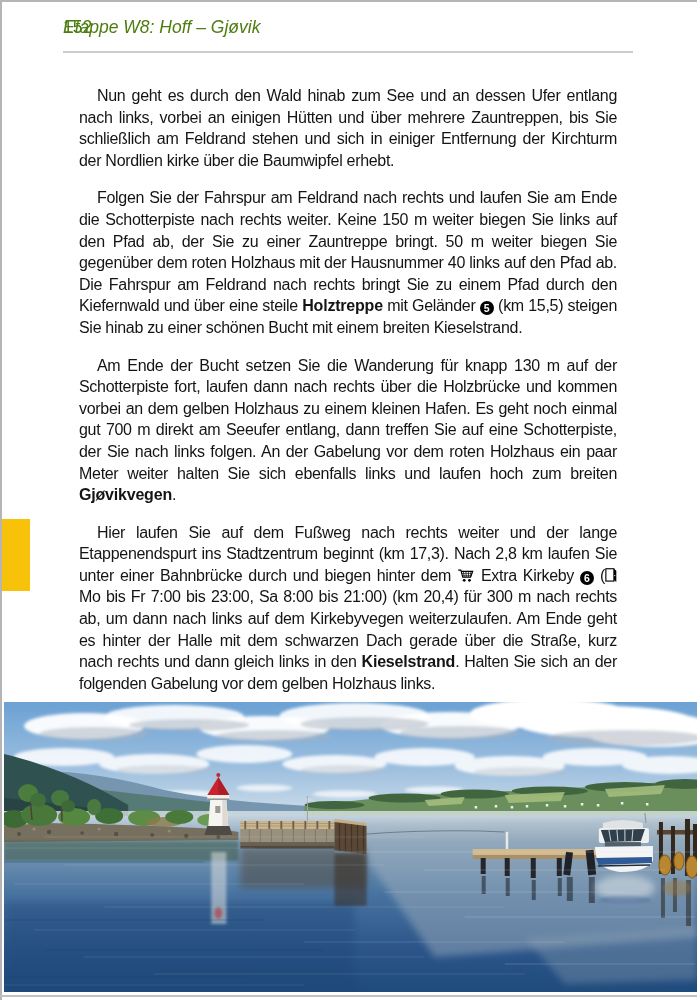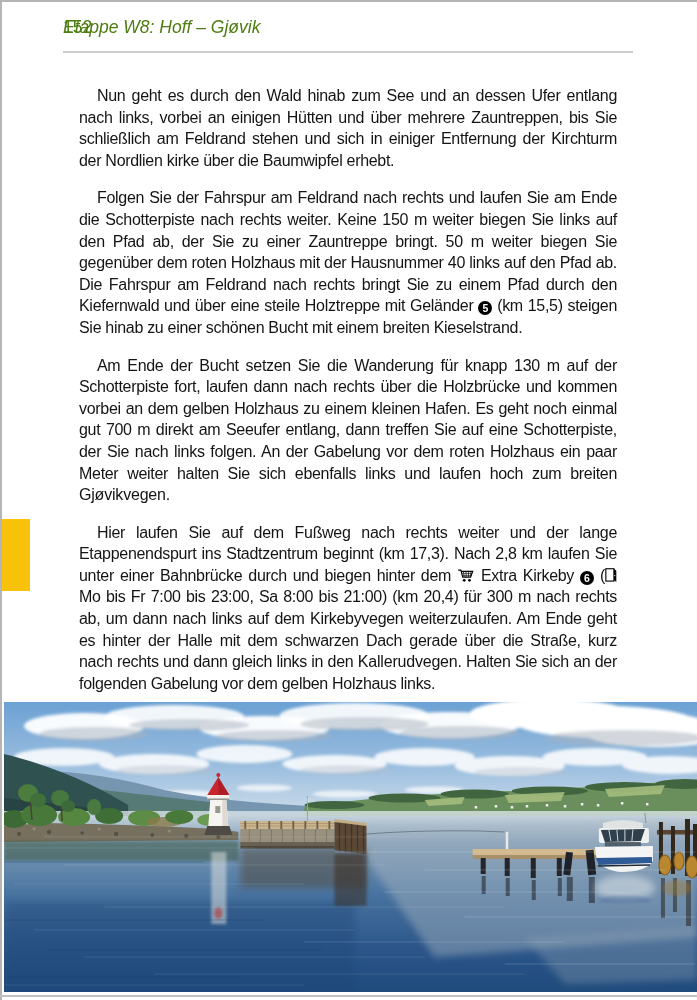--- a/index.html
+++ b/index.html
@@ -13,21 +13,21 @@
   .pagehead{position:absolute;left:63px;top:17px;width:570px;font-size:17.5px;color:#4d7c0f;}
   .pagenum{position:absolute;left:0;top:0;}
   .headtitle{display:block;font-style:italic;}
   .headrule{position:absolute;left:63px;top:51px;width:570px;height:2px;background:#cdcdcd;}
 
   .yellow-tab{position:absolute;left:2px;top:519px;width:28px;height:72px;background:#f8c20a;}
 
   .text-column{position:absolute;left:63px;top:69px;width:570px;
                font-size:16px;letter-spacing:-0.3px;line-height:21.6px;text-align:justify;}
   .text-column p{margin:16px;text-indent:18px;}
-  .text-column b{font-weight:400;letter-spacing:-0.2px;}
+  .text-column b{font-weight:700;letter-spacing:-0.2px;}
   .step{display:inline-block;width:14px;height:14px;line-height:14px;border-radius:50%;
         background:#000;color:#fff;font-size:10.5px;font-weight:700;text-align:center;
         text-indent:0;vertical-align:-1px;letter-spacing:0;}
   .inline-icon{display:inline-block;vertical-align:-2px;}
 
   .caption{position:absolute;left:63px;top:671px;font-style:italic;font-size:17px;
            letter-spacing:0.6px;color:#1e1e1e;margin-top:28px;}
 
   .photo{position:absolute;left:4px;top:702px;width:693px;height:290px;display:block;}
 </style>
@@ -58,21 +58,21 @@
     <line x1="14" y1="4" x2="14.1" y2="11" stroke="#000" stroke-width="0.8"></line>
     <line x1="17" y1="4" x2="16.6" y2="11" stroke="#000" stroke-width="0.8"></line>
     <line x1="6.1" y1="6.4" x2="18.3" y2="6.4" stroke="#000" stroke-width="0.8"></line>
     <line x1="6.7" y1="8.8" x2="17.4" y2="8.8" stroke="#000" stroke-width="0.8"></line>
     <circle cx="8.8" cy="14.9" r="1.7" fill="#000"></circle>
     <circle cx="15.2" cy="14.9" r="1.7" fill="#000"></circle>
   </svg> Extra Kirkeby <span class="step">6</span> (<svg class="inline-icon" width="12" height="16" viewBox="0 0 14 17" aria-hidden="true">
     <rect x="1" y="1.2" width="9.4" height="14.4" fill="none" stroke="#000" stroke-width="1.3"></rect>
     <path d="M10.4 1.2 L13.2 3.5 V16.8 L10.4 14.4 Z" fill="#000"></path>
     <circle cx="11.4" cy="9.2" r="0.7" fill="#fff"></circle>
-  </svg> Mo bis Fr 7:00 bis 23:00, Sa 8:00 bis 21:00) (km 20,4) für 300 m nach rechts ab, um dann nach links auf dem Kirkebyvegen weiterzulaufen. Am Ende geht es hinter der Halle mit dem schwarzen Dach gerade über die Straße, kurz nach rechts und dann gleich links in den <b>Kallerudvegen</b>. Halten Sie sich an der folgenden Gabelung vor dem gelben Holzhaus links.</p>
+  </svg> Mo bis Fr 7:00 bis 23:00, Sa 8:00 bis 21:00) (km 20,4) für 300 m nach rechts ab, um dann nach links auf dem Kirkebyvegen weiterzulaufen. Am Ende geht es hinter der Halle mit dem schwarzen Dach gerade über die Straße, kurz nach rechts und dann gleich links in den <b>Kieselstrand</b>. Halten Sie sich an der folgenden Gabelung vor dem gelben Holzhaus links.</p>
     </main>
 
   <div class="caption">Hafen von Gjøvik</div>
 
   <svg class="photo" viewBox="0 0 692 290" preserveAspectRatio="none">
     <defs>
       <linearGradient id="sky" x1="0" y1="0" x2="0" y2="1">
         <stop offset="0" stop-color="#6ba1d4"></stop>
           <stop offset="0.55" stop-color="#9dbfdf"></stop>
         <stop offset="1" stop-color="#d4e1ec"></stop>

